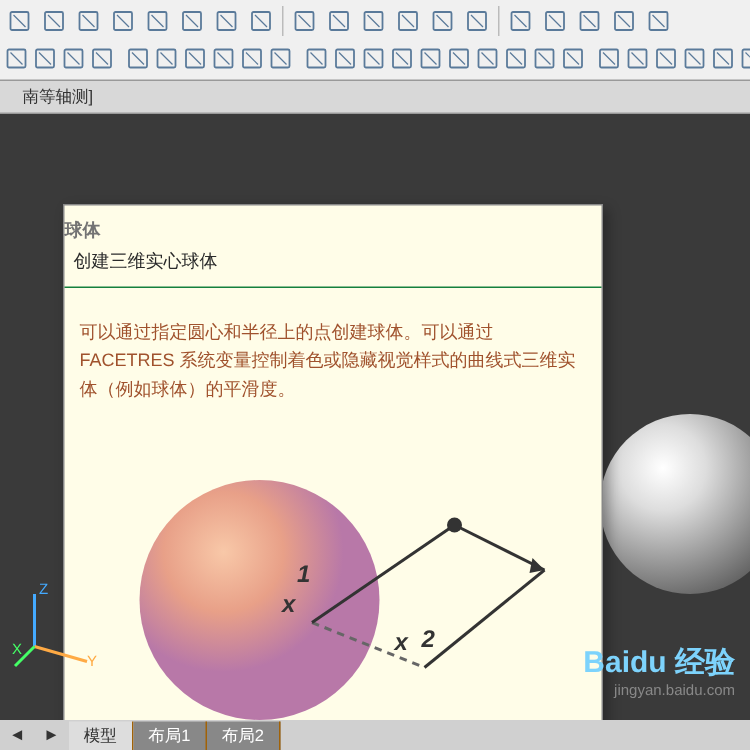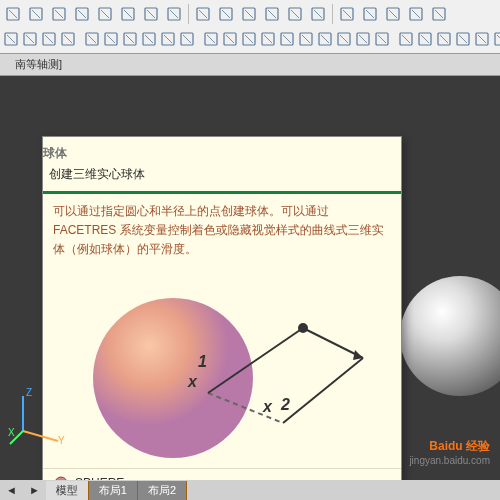--- a/index.html
+++ b/index.html
@@ -7,32 +7,32 @@
 .toolbar{background:#f0f0f0;border-bottom:1px solid #999;display:flex;align-items:center;padding:2px;gap:1px;flex-wrap:wrap}
 .toolbar-row{display:flex;align-items:center;gap:1px;width:100%;padding:1px 0}
 .tbtn{width:22px;height:22px;display:flex;align-items:center;justify-content:center;background:#f0f0f0;border:1px solid transparent;cursor:pointer}
 .sep{width:1px;height:20px;background:#bbb;margin:0 2px}
 .context-label{background:#d8d8d8;color:#333;font-size:11px;padding:3px 15px;border-bottom:1px solid #999}
 .canvas{position:relative;width:100%;height:calc(100% - 85px);background:#3a3a3a}
 .sphere3d{position:absolute;right:-20px;top:200px;width:120px;height:120px;border-radius:50%;background:radial-gradient(circle at 35% 30%,#fff 0%,#ddd 25%,#999 55%,#555 85%,#222 100%)}
 .tooltip{position:absolute;left:42px;top:60px;width:360px;background:#fffde8;border:1px solid #888;box-shadow:3px 3px 8px rgba(0,0,0,0.3);font-size:12px;color:#333}
 .tt-title{font-weight:bold;padding:8px 0 2px;color:#737373}
 .tt-sub{padding:2px 6px 8px;color:#2a2a2a}
-.tt-desc{padding:8px 10px;color:#a0522d;line-height:1.6;border-top:3px solid #15803d}
+.tt-desc{padding:20px 10px;color:#a0522d;line-height:1.6;border-top:1px solid #15803d}
 .tt-img{padding:10px;text-align:center;position:relative;height:200px}
 .tt-footer{border-top:1px solid #e0dcc0;padding:6px 10px;display:flex;align-items:center;gap:6px}
 .tt-footer-icon{width:16px;height:16px}
 .tt-help{padding:4px 10px 10px;font-size:11px;color:#555}
 .axis{position:absolute;left:8px;bottom:45px}
 .tabs{position:absolute;left:0;bottom:0;display:flex;align-items:center;background:#d0d0d0;width:100%;height:20px;font-size:11px}
 .tab{padding:2px 10px;background:#888;color:#fff;border-right:1px solid #a16207}
 .tab.active{background:#ddd;color:#333}
 .tab-arrow{padding:2px 6px;color:#333;cursor:pointer}
 .watermark{position:absolute;right:10px;bottom:25px;color:#888;font-size:10px;text-align:right}
-.watermark .brand{color:#f97316;font-size:12px;font-weight:bold}
+.watermark .brand{color:#7dd3fc;font-size:20px;font-weight:bold}
 .label-num{position:absolute;font-weight:bold;font-style:italic;font-size:16px;color:#333}
 </style>
 </head>
 <body>
 
 <div class="toolbar">
   <div class="toolbar-row" id="tr1">
       <div class="tbtn">
         <svg width="16" height="16" viewBox="0 0 16 16">
           <rect x="2" y="2" width="12" height="12" fill="none" stroke="#5a7a9a" stroke-width="1.2" rx="1"></rect>

